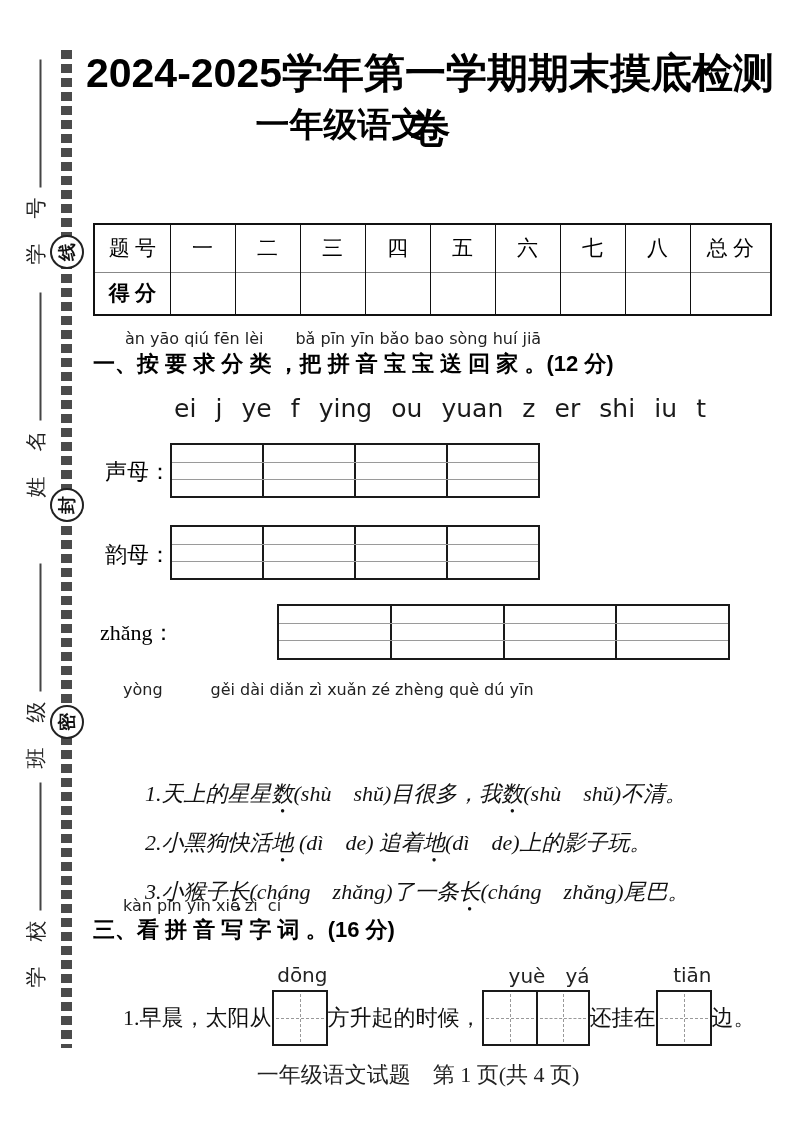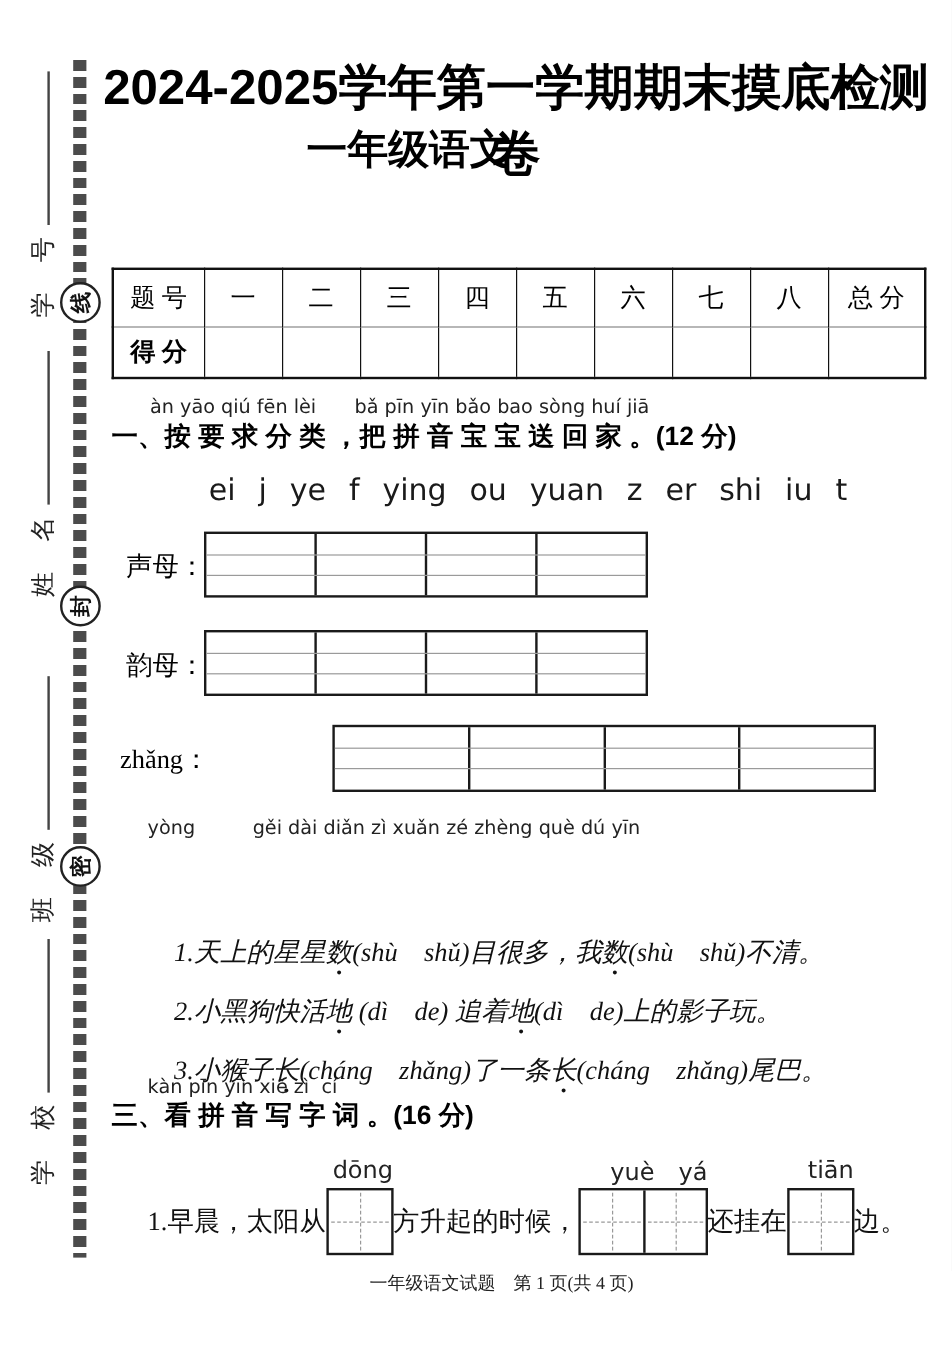--- a/index.html
+++ b/index.html
@@ -60,21 +60,21 @@
   .q3line .seg { font-size:22px; color:#111; white-space:pre-wrap;text-align:right; }
   .tzg-wrap { position:relative; height:56px; }
   .tzg { display:flex; height:56px; border:2px solid #1a1a1a; background:#fff; }
   .tzg-cell { width:52px; position:relative; }
   .tzg-cell + .tzg-cell { border-left:2px solid #1a1a1a; }
   .tzg-cell::before { content:""; position:absolute; left:50%; top:2px; bottom:2px; border-left:1px dashed #999; }
   .tzg-cell::after { content:""; position:absolute; top:50%; left:2px; right:2px; border-top:1px dashed #999; }
   .tzg-pinyin { position:absolute; top:-27px; left:0; right:0; text-align:right;
     font-family:"DejaVu Sans", sans-serif; font-size:20px; color:#222; white-space:pre; }
 
-  .footer { position:absolute; left:93px; top:1060px; width:650px; text-align:center; font-size:15px; color:#222; }
+  .footer { position:absolute; left:93px; top:1060px; width:650px; text-align:center; font-size:22px; color:#222; }
 </style>
 </head>
 <body>
 
 <div class="page">
 
   <div class="seal-line"></div>
 
   <div class="margin-block" style="top:149px">
     <span class="mlabel">学　号</span>

